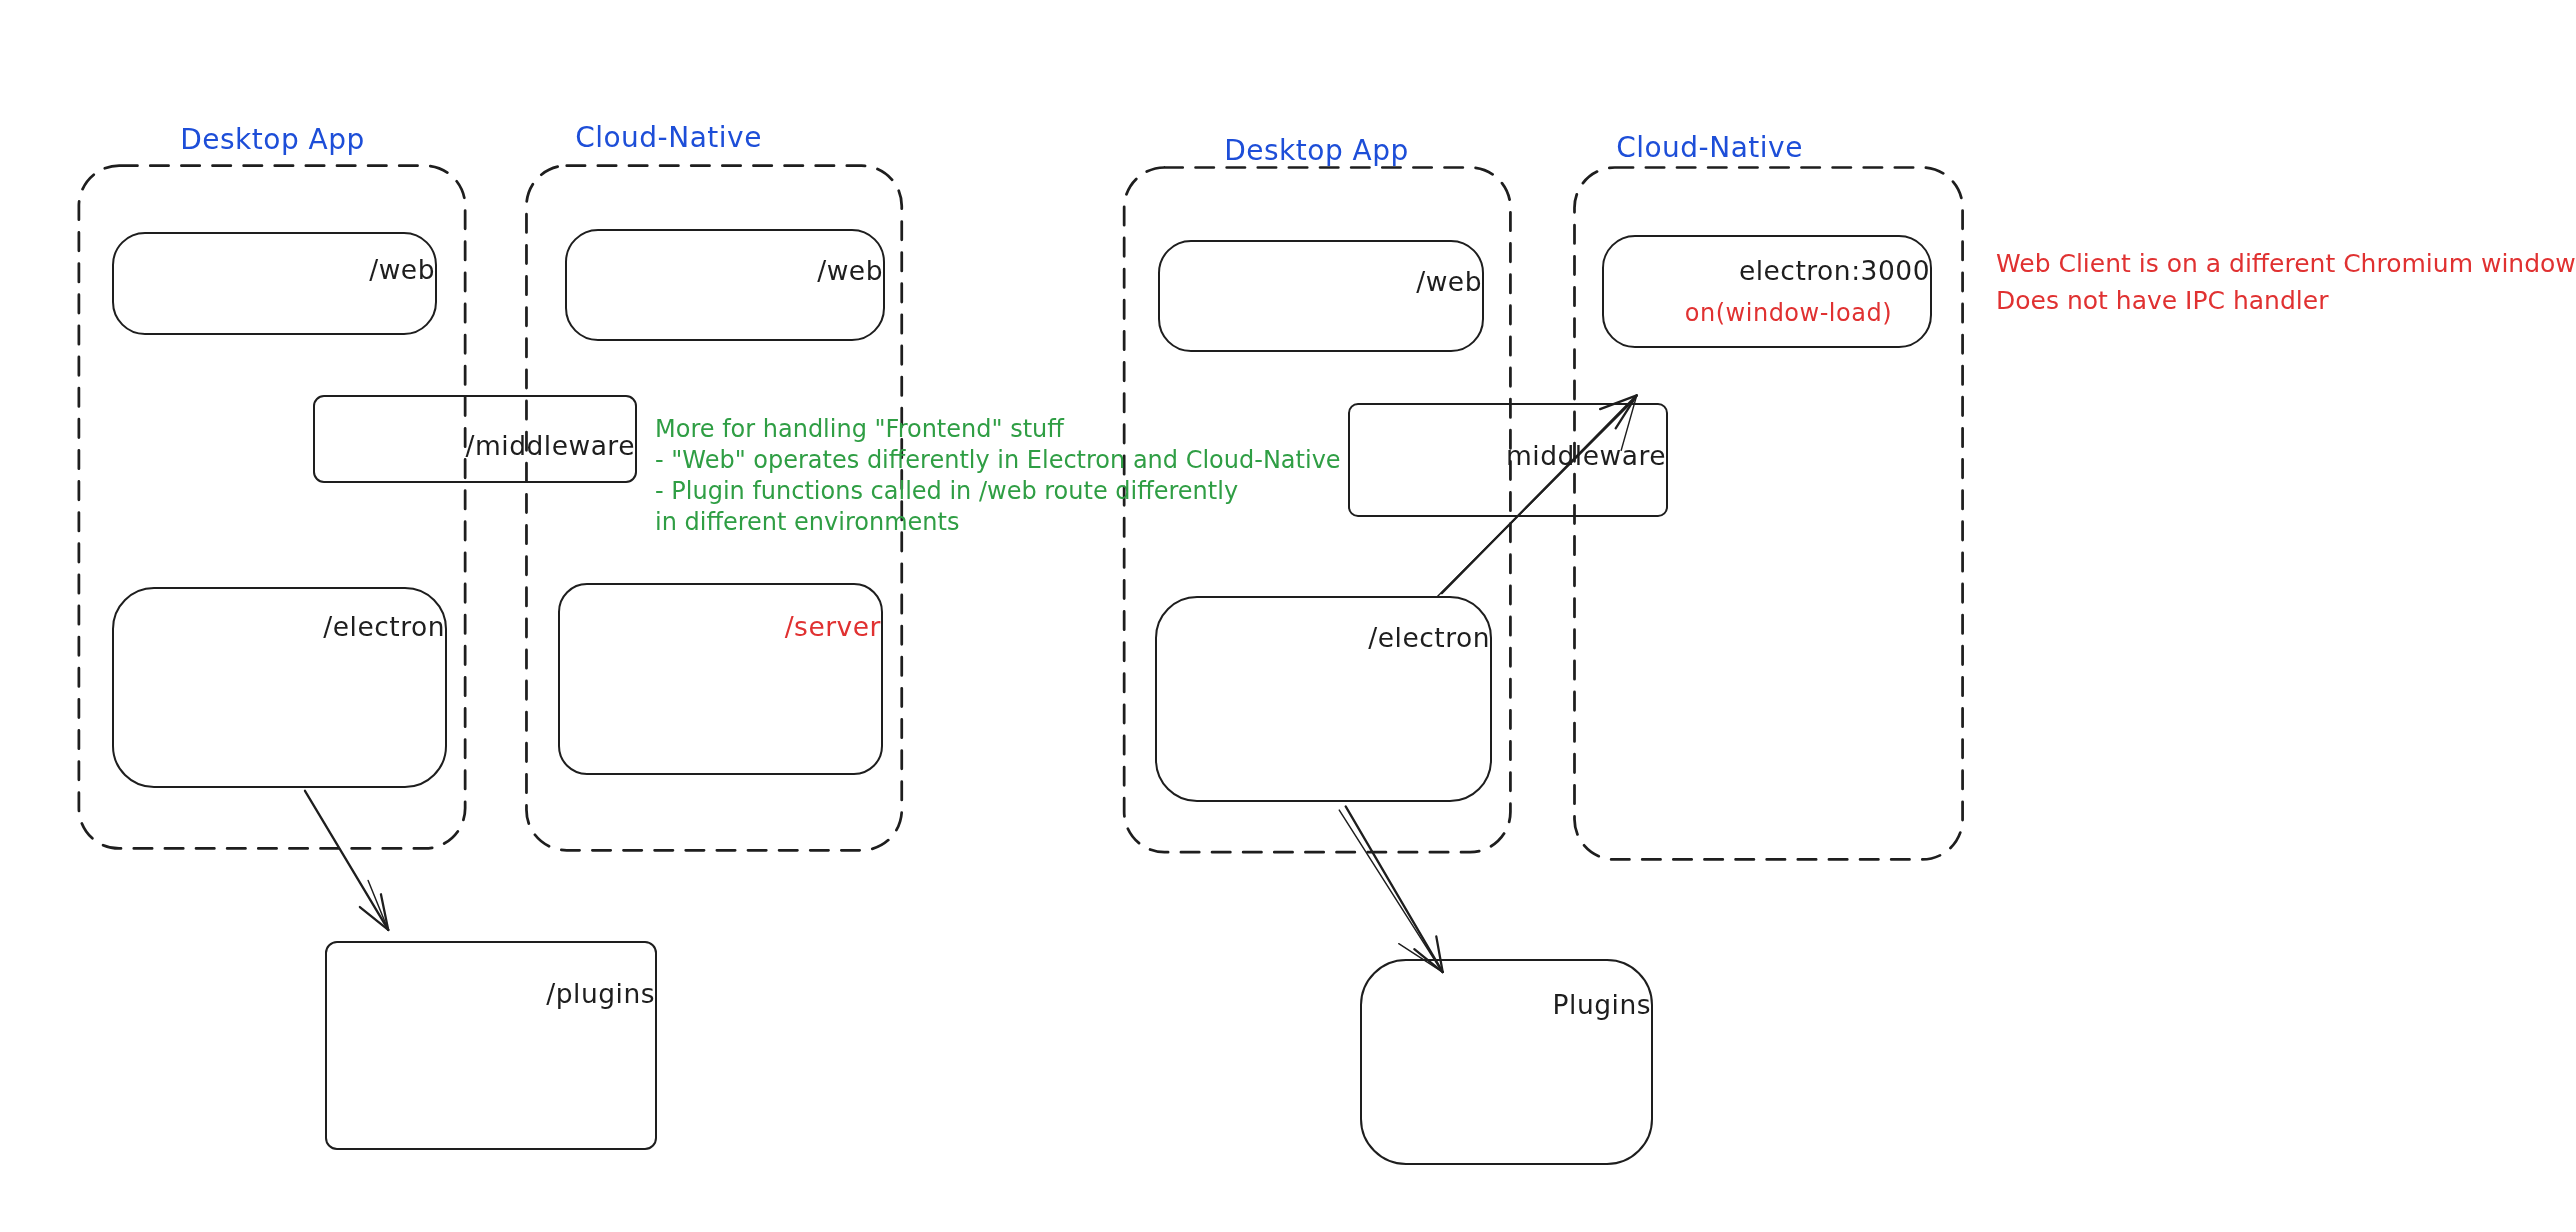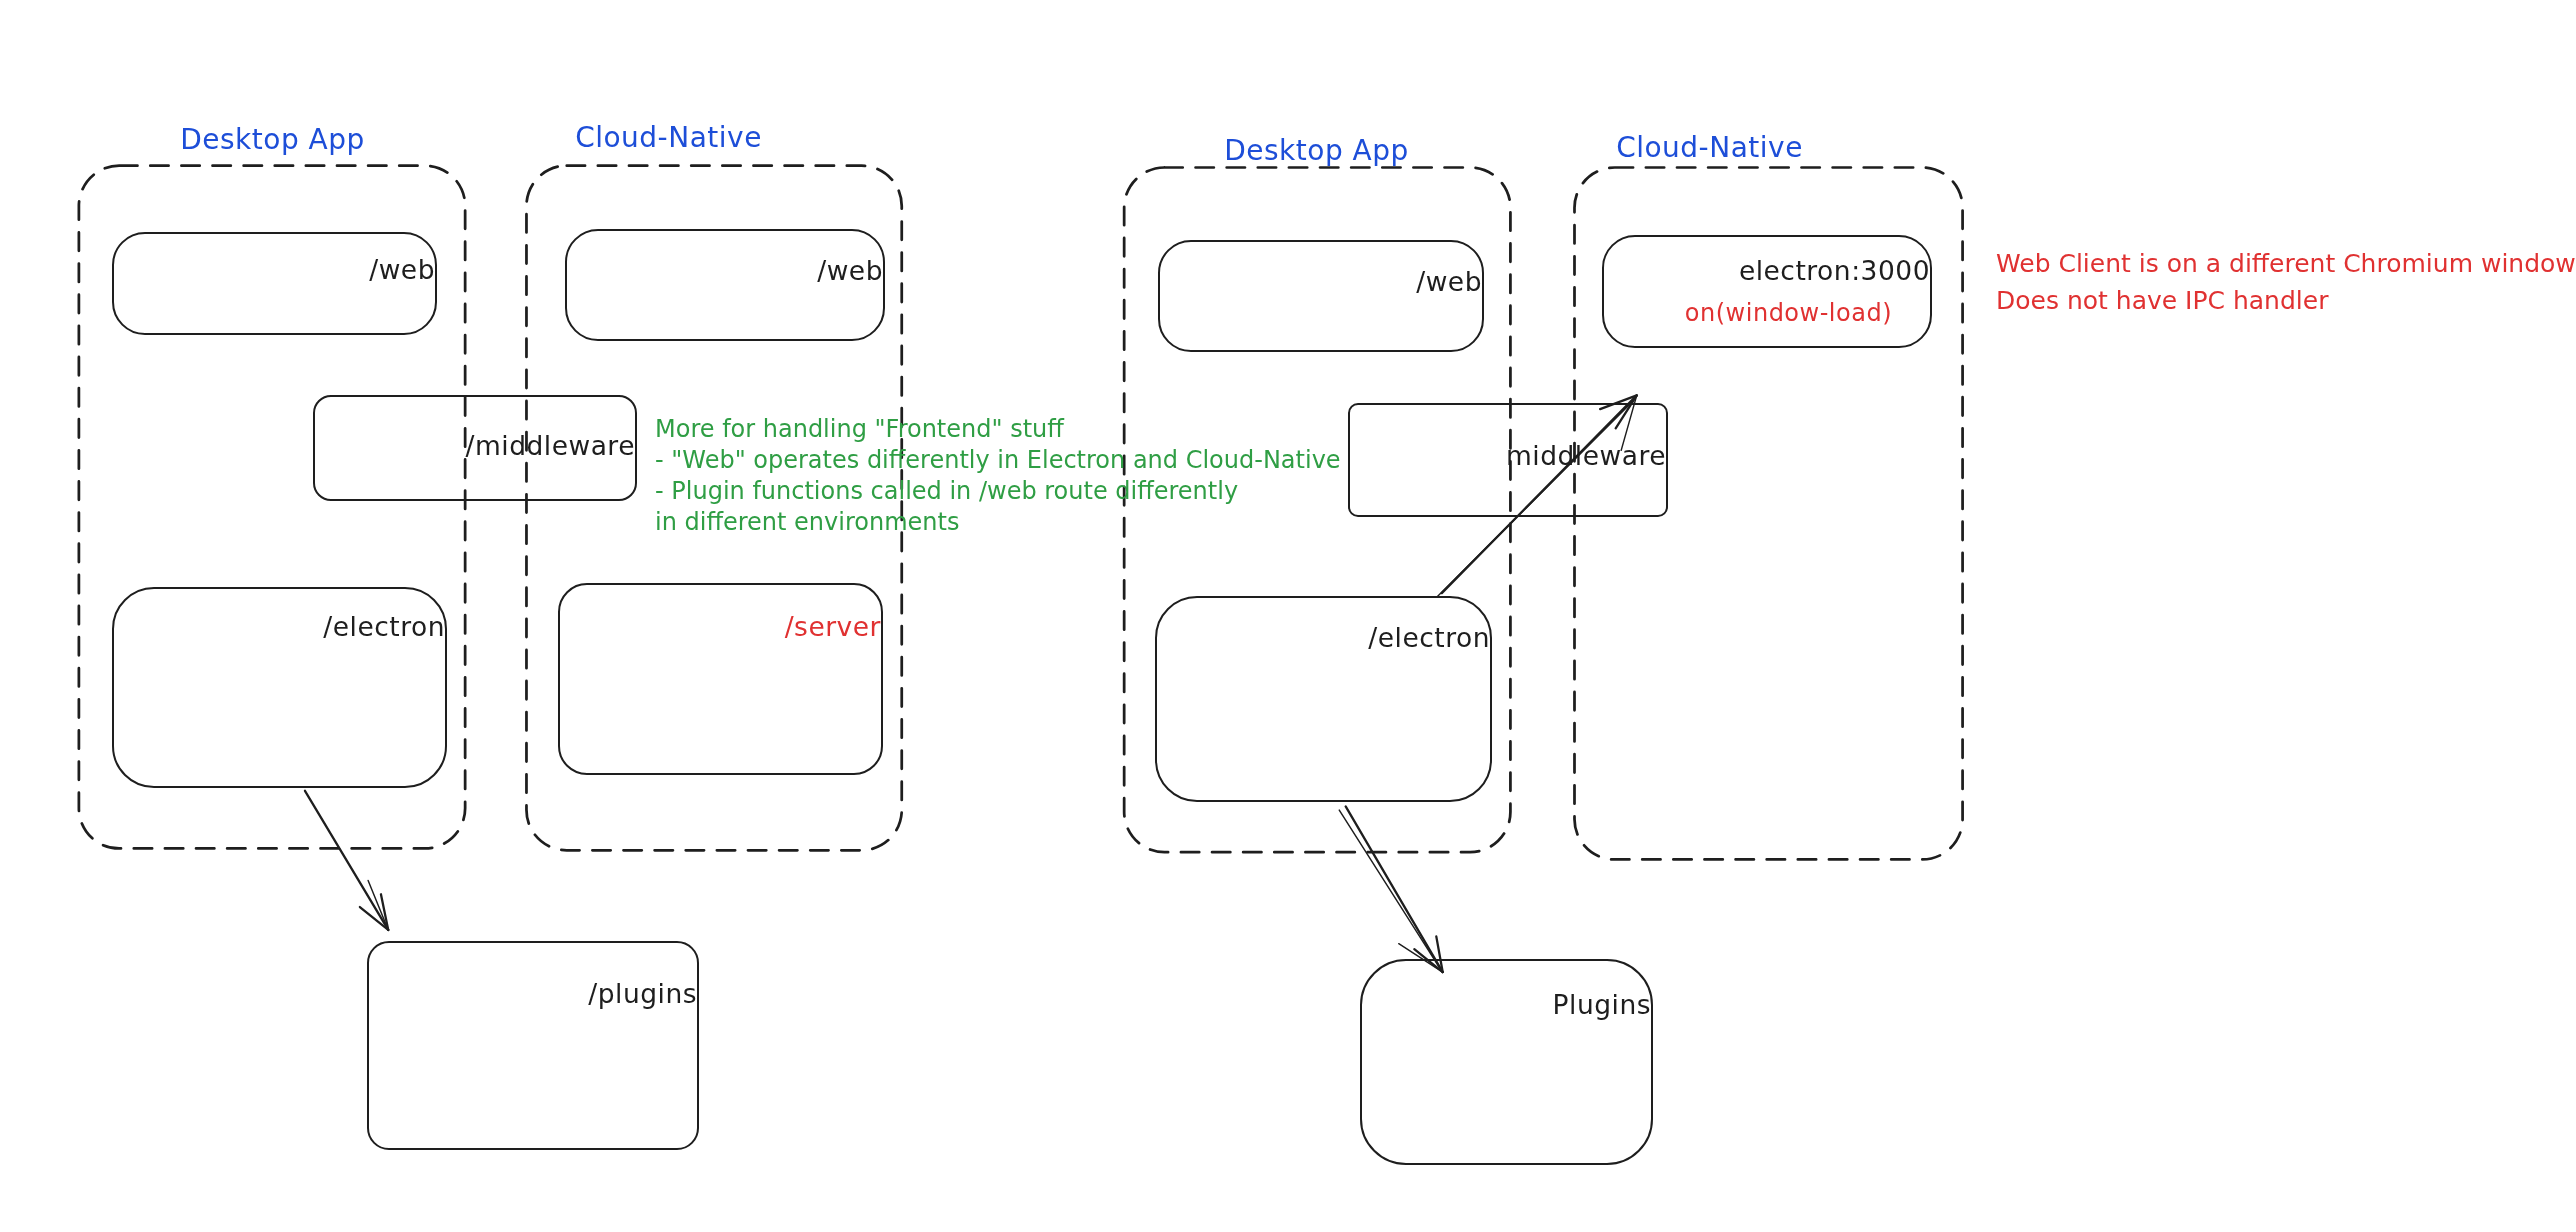--- a/index.html
+++ b/index.html
@@ -46,24 +46,24 @@
 
   
   #lbl-left-desktop  { left: 126px; top: 123px; }
   #lbl-left-cloud    { left: 522px; top: 121px; }
   #lbl-right-desktop { left: 1170px; top: 134px; }
   #lbl-right-cloud   { left: 1563px; top: 131px; }
 
   
   #box-web-left-desktop  { left: 112px;  top: 232px;  width: 325px; height: 103px; border-radius: 33px; padding-top: 20px; }
   #box-web-left-cloud    { left: 565px;  top: 229px;  width: 320px; height: 112px; border-radius: 33px; padding-top: 24px; }
-  #box-middleware-left   { left: 313px;  top: 395px;  width: 324px; height: 106px; border-radius: 18px; padding-top: 33px; }
+  #box-middleware-left   { left: 313px;  top: 395px;  width: 324px; height: 88px; border-radius: 11px; padding-top: 33px; }
   #box-electron-left     { left: 112px;  top: 587px;  width: 335px; height: 201px; border-radius: 42px; padding-top: 22px; }
   #box-server-left       { left: 558px;  top: 583px;  width: 325px; height: 192px; border-radius: 29px; padding-top: 26px; }
-  #box-plugins-left      { left: 325px;  top: 941px; width: 332px; height: 209px; border-radius: 22px; padding-top: 35px; margin-left: 42px; }
+  #box-plugins-left      { left: 325px;  top: 941px; width: 332px; height: 209px; border-radius: 12px; padding-top: 35px; }
 
   
   #box-web-right-desktop { left: 1158px; top: 240px;  width: 326px; height: 112px; border-radius: 33px; padding-top: 24px; }
   #box-localhost         { left: 1602px; top: 235px;  width: 330px; height: 113px; border-radius: 33px; padding-top: 18.3px; }
   #box-localhost .line2  { font-size: 24px; align-self: flex-end; padding-right: 38px; margin-top: 13px; }
   #box-middleware-right  { left: 1348px; top: 403px;  width: 320px; height: 114px; border-radius: 10px; padding-top: 35px; }
   #box-electron-right    { left: 1155px; top: 596px;  width: 337px; height: 206px; border-radius: 42px; padding-top: 24px; }
   #box-plugins-right     { left: 1360px; top: 959px; width: 293px; height: 206px; border-radius: 46px; padding-top: 27.5px; }
 
   

